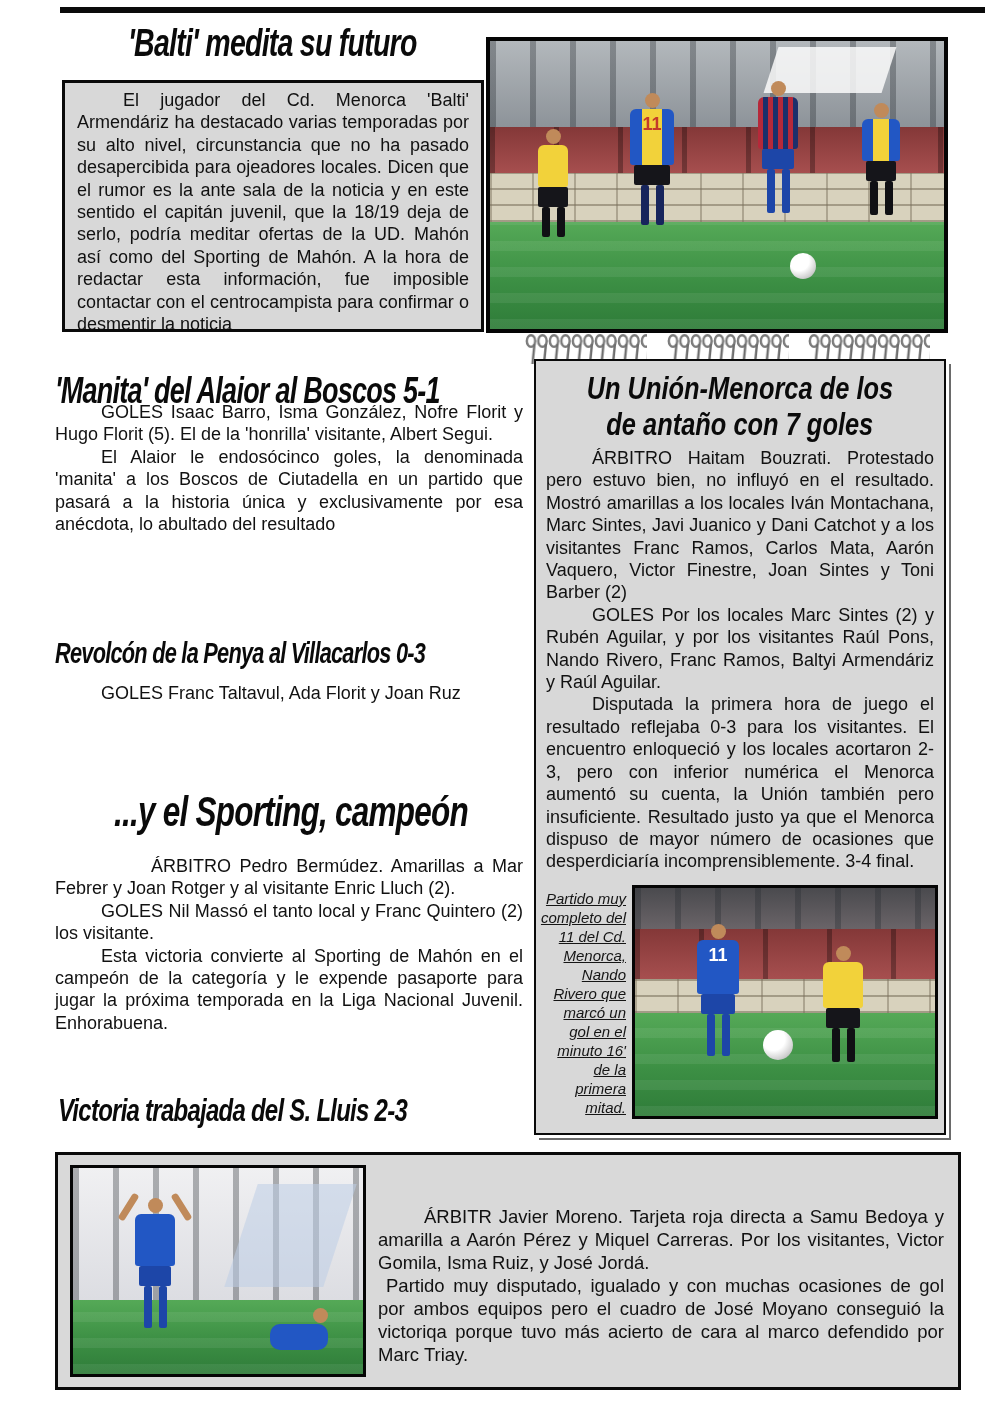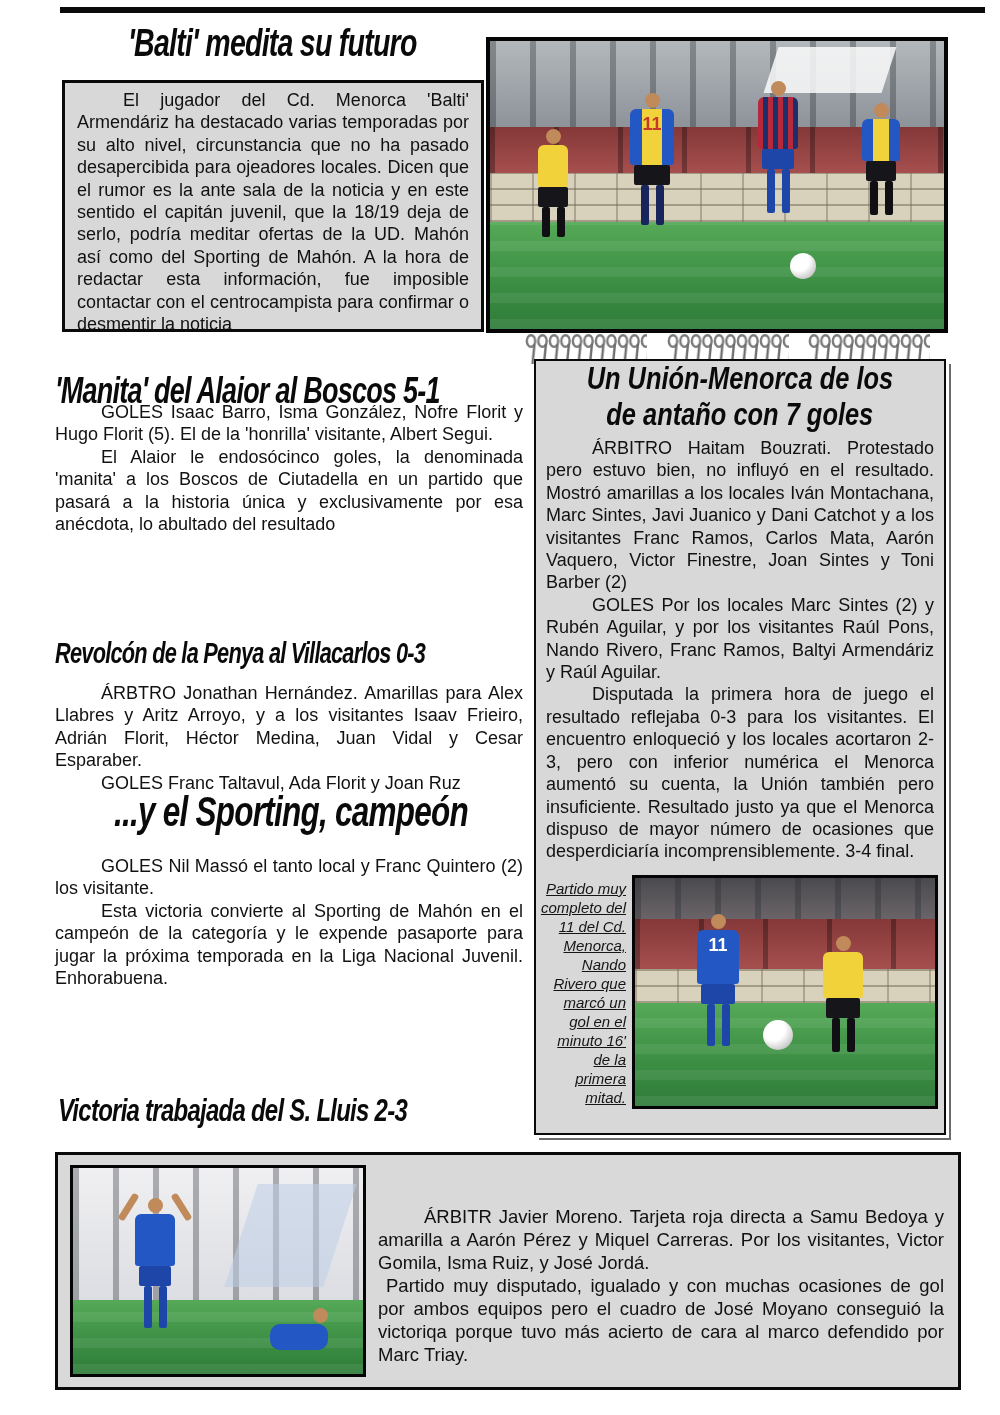--- a/index.html
+++ b/index.html
@@ -191,34 +191,34 @@
 </div>
 <div id="manita-text" class="abs bodytext">
   <p>GOLES  Isaac Barro, Isma González,  Nofre Florit y Hugo Florit (5). El de la 'honrilla' visitante, Albert Segui.</p>
   <p>El Alaior le endosócinco goles, la denominada 'manita' a los Boscos de Ciutadella en un partido que pasará a la historia única y exclusivamente por esa anécdota, lo abultado del resultado</p>
 </div>
 
 <div id="revolcon-title" class="abs headline-wrap">
   <span class="headline">Revolcón de la Penya al Villacarlos 0-3</span>
 </div>
 <div id="revolcon-text" class="abs bodytext">
-  <p>ÁRBTRO Jonathan Hernández. Amarillas para Alex Llabres y Aritz Arroyo, y a los visitantes Isaav Frieiro, Adrián Florit, Héctor Medina, Juan Vidal y Cesar Esparaber.</p>
   <p>GOLES  Franc Taltavul, Ada Florit y Joan Ruz</p>
 </div>
 
 <div id="sporting-title" class="abs headline-wrap">
   <span class="headline centered">...y el Sporting, campeón</span>
 </div>
 <div id="sporting-text" class="abs bodytext">
+  <p style="text-indent:96px;">ÁRBITRO Pedro Bermúdez. Amarillas a Mar Febrer y Joan Rotger y  al visitante Enric Lluch (2).</p>
   <p>GOLES  Nil Massó el tanto local y Franc Quintero (2) los visitante.</p>
   <p>Esta victoria convierte al Sporting de Mahón en el campeón de la categoría y  le expende pasaporte para jugar la próxima temporada en la Liga Nacional Juvenil. Enhorabuena.</p>
 </div>
 
 <div id="union-box" class="abs graybox">
-  <div class="union-title-line headline-wrap" style="">
+  <div class="union-title-line headline-wrap" style="margin-top:10px;">
     <span class="headline">Un Unión-Menorca de los</span>
   </div>
   <div class="union-title-line headline-wrap">
     <span class="headline">de antaño  con 7 goles</span>
   </div>
   <div class="bodytext">
     <p>ÁRBITRO Haitam Bouzrati. Protestado pero estuvo bien, no influyó en el resultado. Mostró amarillas a los locales Iván Montachana, Marc Sintes, Javi Juanico y Dani Catchot y a los visitantes Franc Ramos, Carlos Mata, Aarón Vaquero, Victor Finestre, Joan Sintes y Toni Barber (2)</p>
     <p>GOLES Por los locales Marc Sintes (2) y Rubén Aguilar, y por los visitantes Raúl Pons, Nando Rivero, Franc Ramos, Baltyi Armendáriz y Raúl Aguilar.</p>
     <p>Disputada la primera hora de juego el resultado reflejaba 0-3 para los visitantes. El encuentro enloqueció y los locales acortaron 2-3, pero con inferior numérica el Menorca aumentó su cuenta, la Unión también pero insuficiente. Resultado justo ya que el Menorca dispuso de mayor número de ocasiones que desperdiciaría incomprensiblemente. 3-4 final.</p>
   </div>

